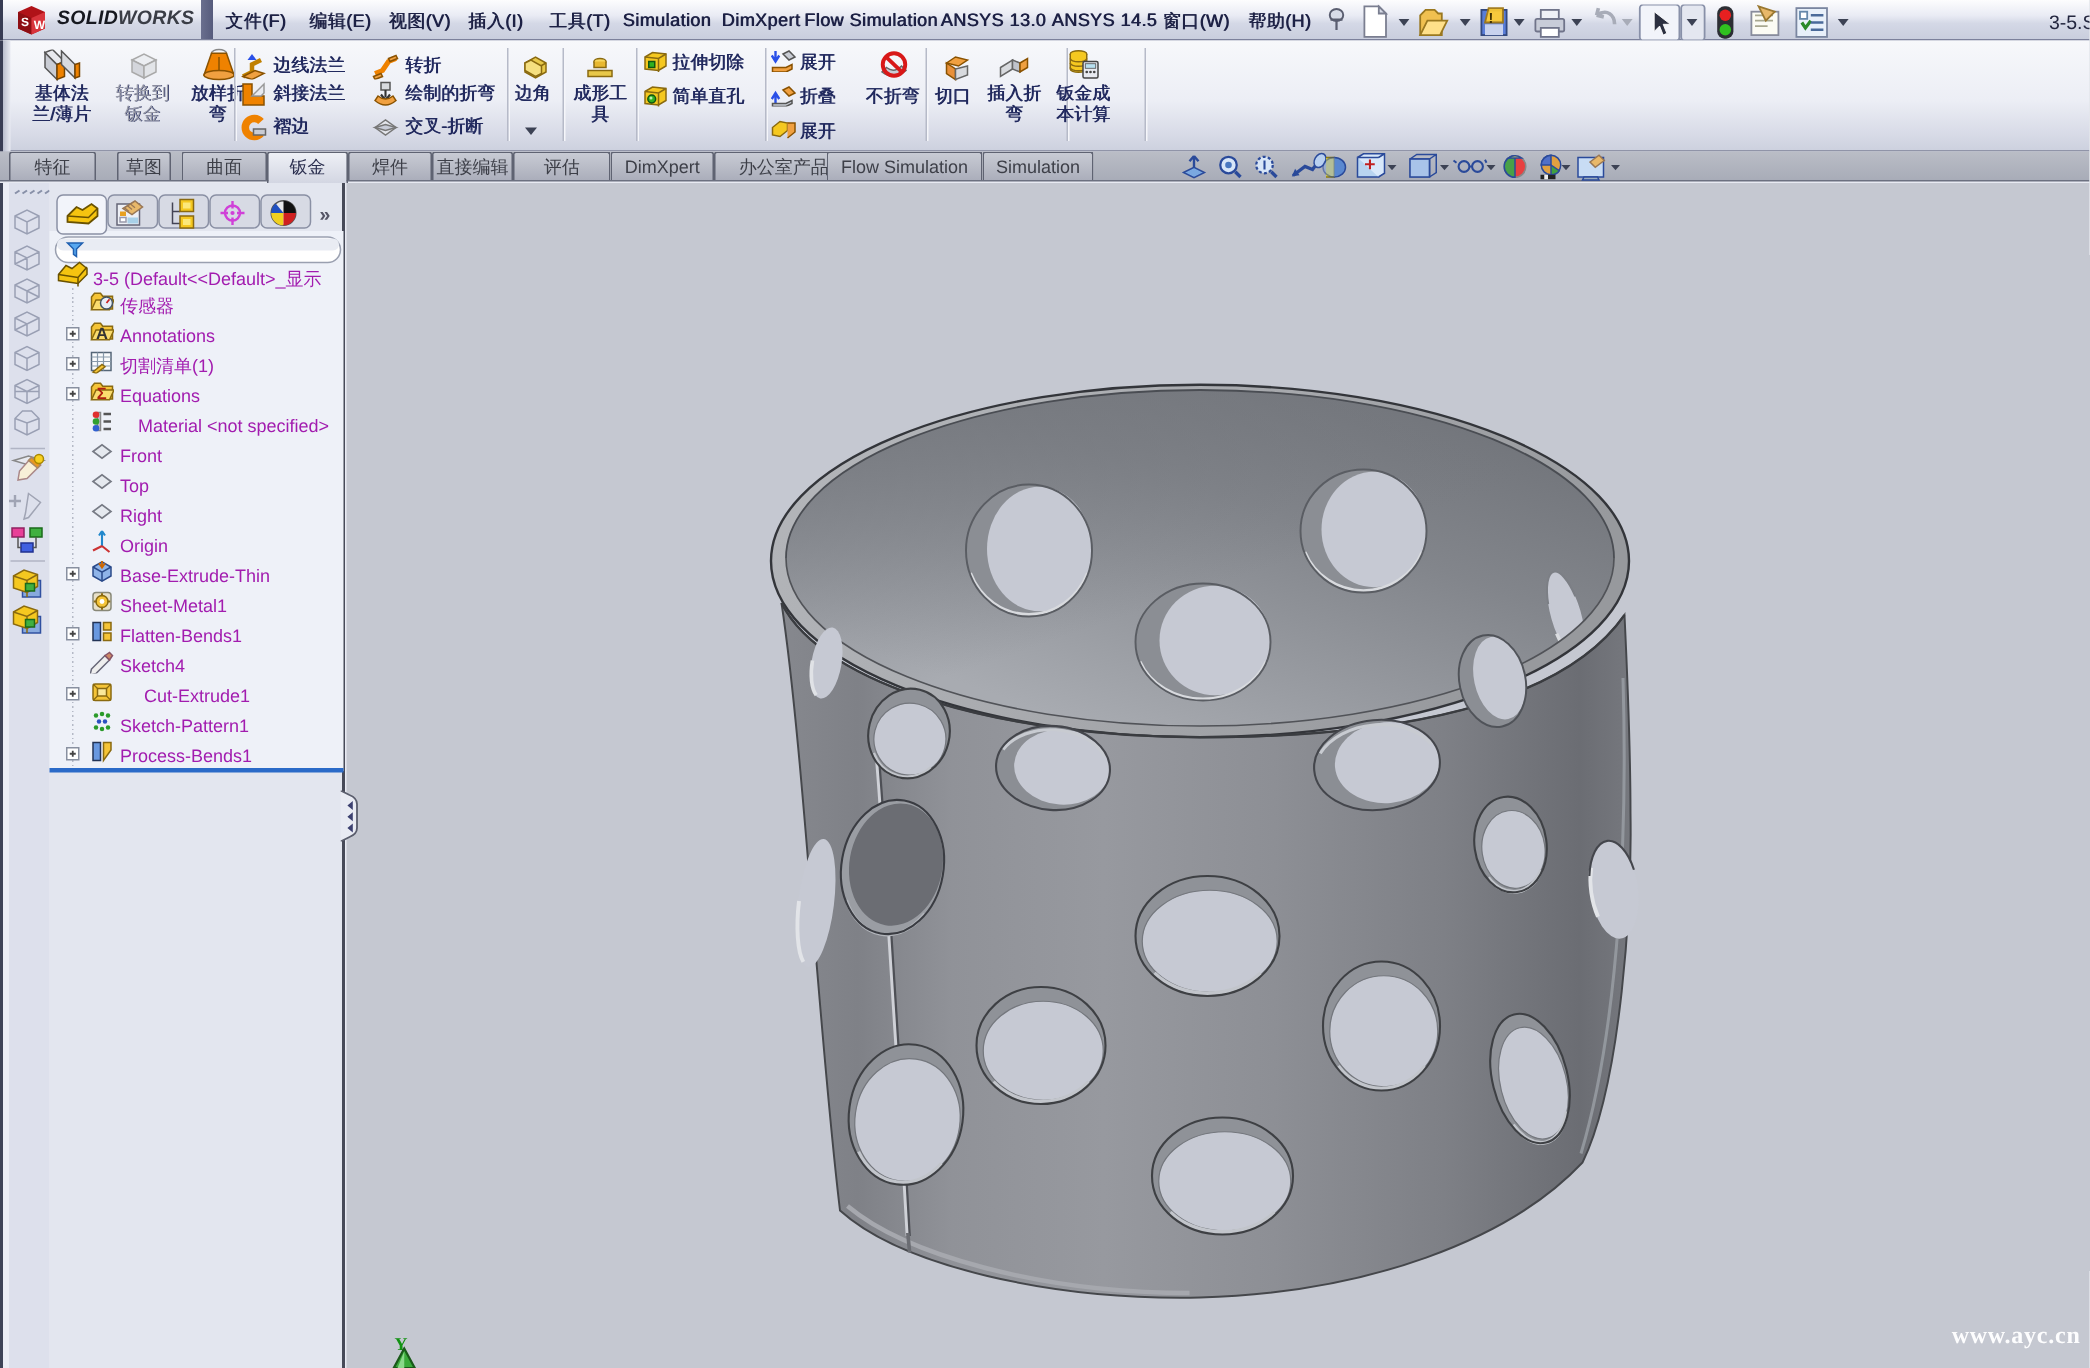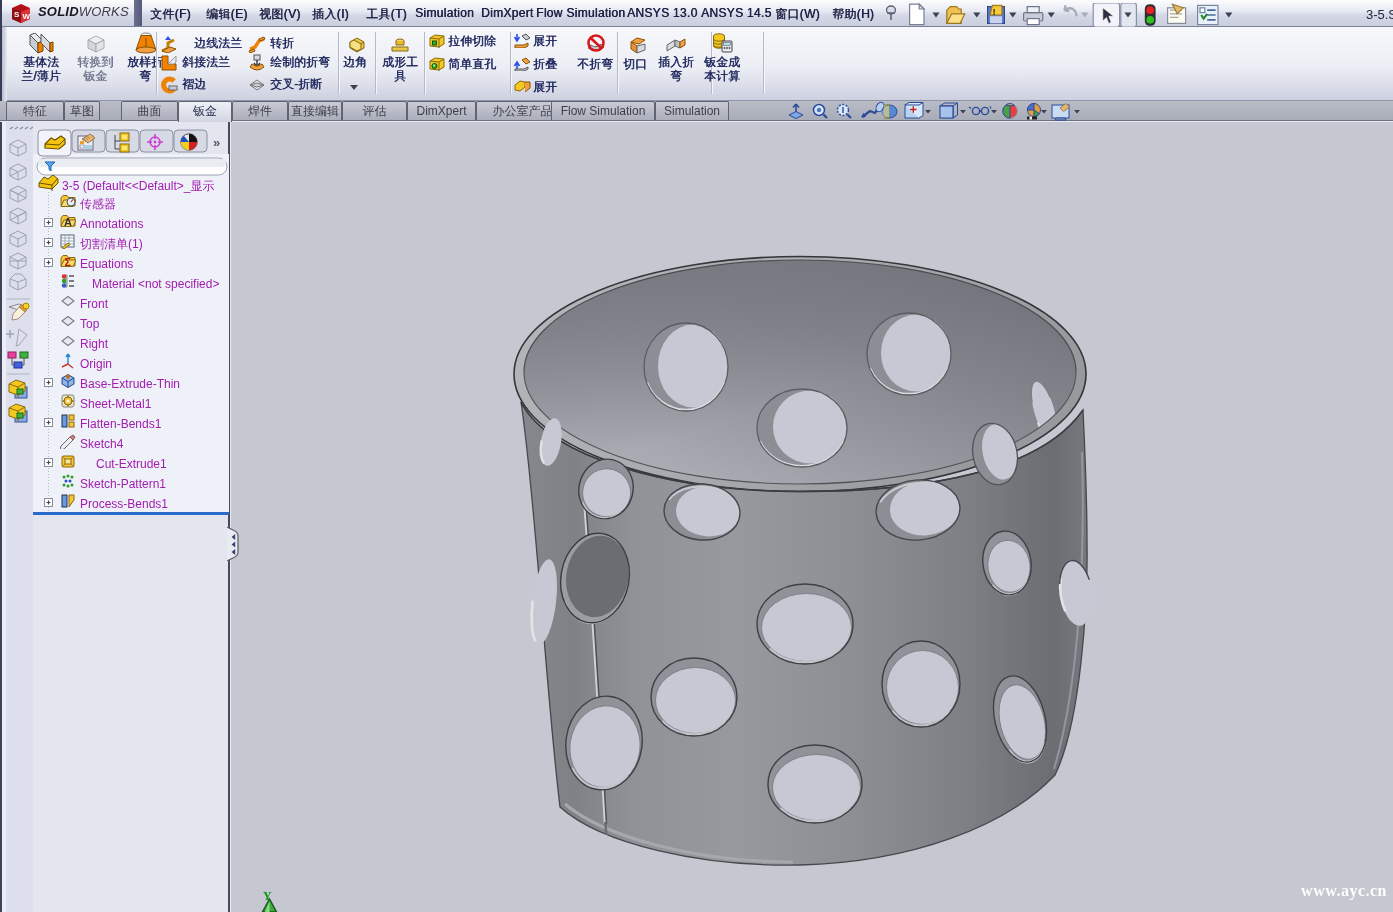--- a/index.html
+++ b/index.html
@@ -43,21 +43,21 @@
 <div class="abs" id="titlebar">
       <div class="abs" style="left:0;top:0;width:2px;height:27px;background:#383c54"></div>
 <div id="logoblock">
 <svg class="abs" style="left:9px;top:2px" width="24" height="23" viewBox="0 0 24 23">
 <polygon points="3,6 12,2 21,6 21,17 12,21 3,17" fill="#b01218"></polygon>
 <polygon points="3,6 12,10 12,21 3,17" fill="#8d0e13"></polygon>
 <polygon points="12,10 21,6 21,17 12,21" fill="#d8343c"></polygon>
 <text x="5" y="15" font-size="8" font-weight="bold" fill="#fff">S</text>
 <text x="13.5" y="17" font-size="8" font-weight="bold" fill="#fff">W</text>
 </svg>
-<div id="swtext">SOLID<span style="color:#3a3d46;font-weight:normal">WORKS</span></div>
+<div id="swtext">SOLID<span style="color:#3a3d46;font-weight:bold">WORKS</span></div>
 </div>
 <div id="sep1"></div>
 <div class="menu" style="left:150px">文件(F)</div>
 <div class="menu" style="left:206px">编辑(E)</div>
 <div class="menu" style="left:259px">视图(V)</div>
 <div class="menu" style="left:312px">插入(I)</div>
 <div class="menu" style="left:366px">工具(T)</div>
 <div class="menu" style="left:415px">Simulation</div>
 <div class="menu" style="left:481px">DimXpert</div>
 <div class="menu" style="left:536px">Flow Simulation</div>
@@ -141,21 +141,21 @@
 <ellipse cx="12" cy="19" rx="10" ry="3" fill="#f0a040" stroke="#8a5200"></ellipse>
 </svg>
 <div class="tbtxt" style="left:105px;top:29px;width:80px">放样折<br>弯</div>
 <div class="tsep" style="left:156px"></div>
 
 <svg class="abs" style="left:160px;top:8px" width="18" height="18" viewBox="0 0 18 18">
 <path d="M2,16 l6,-3 v-5 l6,-3" fill="none" stroke="#c08000" stroke-width="3"></path>
 <path d="M8,1 l3,4 h-6 z" fill="#2a50e8"></path>
 <path d="M2,16 l8,-4 6,2 -8,4 z" fill="#f0a040" stroke="#8a5200"></path>
 </svg>
-<div class="tbtxt" style="left:182px;top:10px;width:60px;text-align:right">边线法兰</div>
+<div class="tbtxt" style="left:182px;top:10px;width:60px;text-align:left">边线法兰</div>
 <svg class="abs" style="left:160px;top:27px" width="18" height="18" viewBox="0 0 18 18">
 <path d="M2,2 v14 h14 v-6 l-8,0 0,-8 z" fill="#ef8200" stroke="#8a5200"></path>
 <path d="M8,10 l8,-8 v6 l-2,2 z" fill="#e8eaf0" stroke="#999"></path>
 </svg>
 <div class="tbtxt" style="left:182px;top:29px;width:60px;text-align:left">斜接法兰</div>
 <svg class="abs" style="left:160px;top:49px" width="18" height="18" viewBox="0 0 18 18">
 <path d="M14,5 a6,6 0 1 0 0,8" fill="none" stroke="#ef8200" stroke-width="5"></path>
 <rect x="9" y="10" width="8" height="4" fill="#c9ccd4" stroke="#666"></rect>
 </svg>
 <div class="tbtxt" style="left:182px;top:51px;width:60px;text-align:left">褶边</div>
@@ -261,21 +261,21 @@
 <rect x="12.5" y="10.5" width="7" height="3" fill="#b8e0f0" stroke="#444" stroke-width="0.5"></rect>
 <circle cx="13.5" cy="16" r="0.9" fill="#444"></circle>
         <circle cx="16" cy="16" r="0.9" fill="#444"></circle>
         <circle cx="18.5" cy="16" r="0.9" fill="#444"></circle>
 </svg>
 <div class="tbtxt" style="left:682px;top:29px;width:80px">钣金成<br>本计算</div>
 <div class="tsep" style="left:763px"></div>
 </div>
 <div class="abs" id="tabrow">
 <div class="tab" style="left:6px;width:58px">特征</div>
-<div class="tab" style="left:64px;width:36px">草图</div>
+<div class="tab" style="left:78px;width:36px">草图</div>
 <div class="tab" style="left:121px;width:57px">曲面</div>
 <div class="tab act" style="left:178px;width:54px">钣金</div>
 <div class="tab" style="left:232px;width:56px">焊件</div>
 <div class="tab" style="left:288px;width:54px">直接编辑</div>
 <div class="tab" style="left:342px;width:65px">评估</div>
 <div class="tab" style="left:407px;width:69px">DimXpert</div>
 <div class="tab" style="left:476px;width:93px">办公室产品</div>
 <div class="tab" style="left:551px;width:104px">Flow Simulation</div>
 <div class="tab" style="left:655px;width:74px">Simulation</div>
 <svg class="abs" style="left:783px;top:0px" width="310" height="21" viewBox="0 0 310 21">

